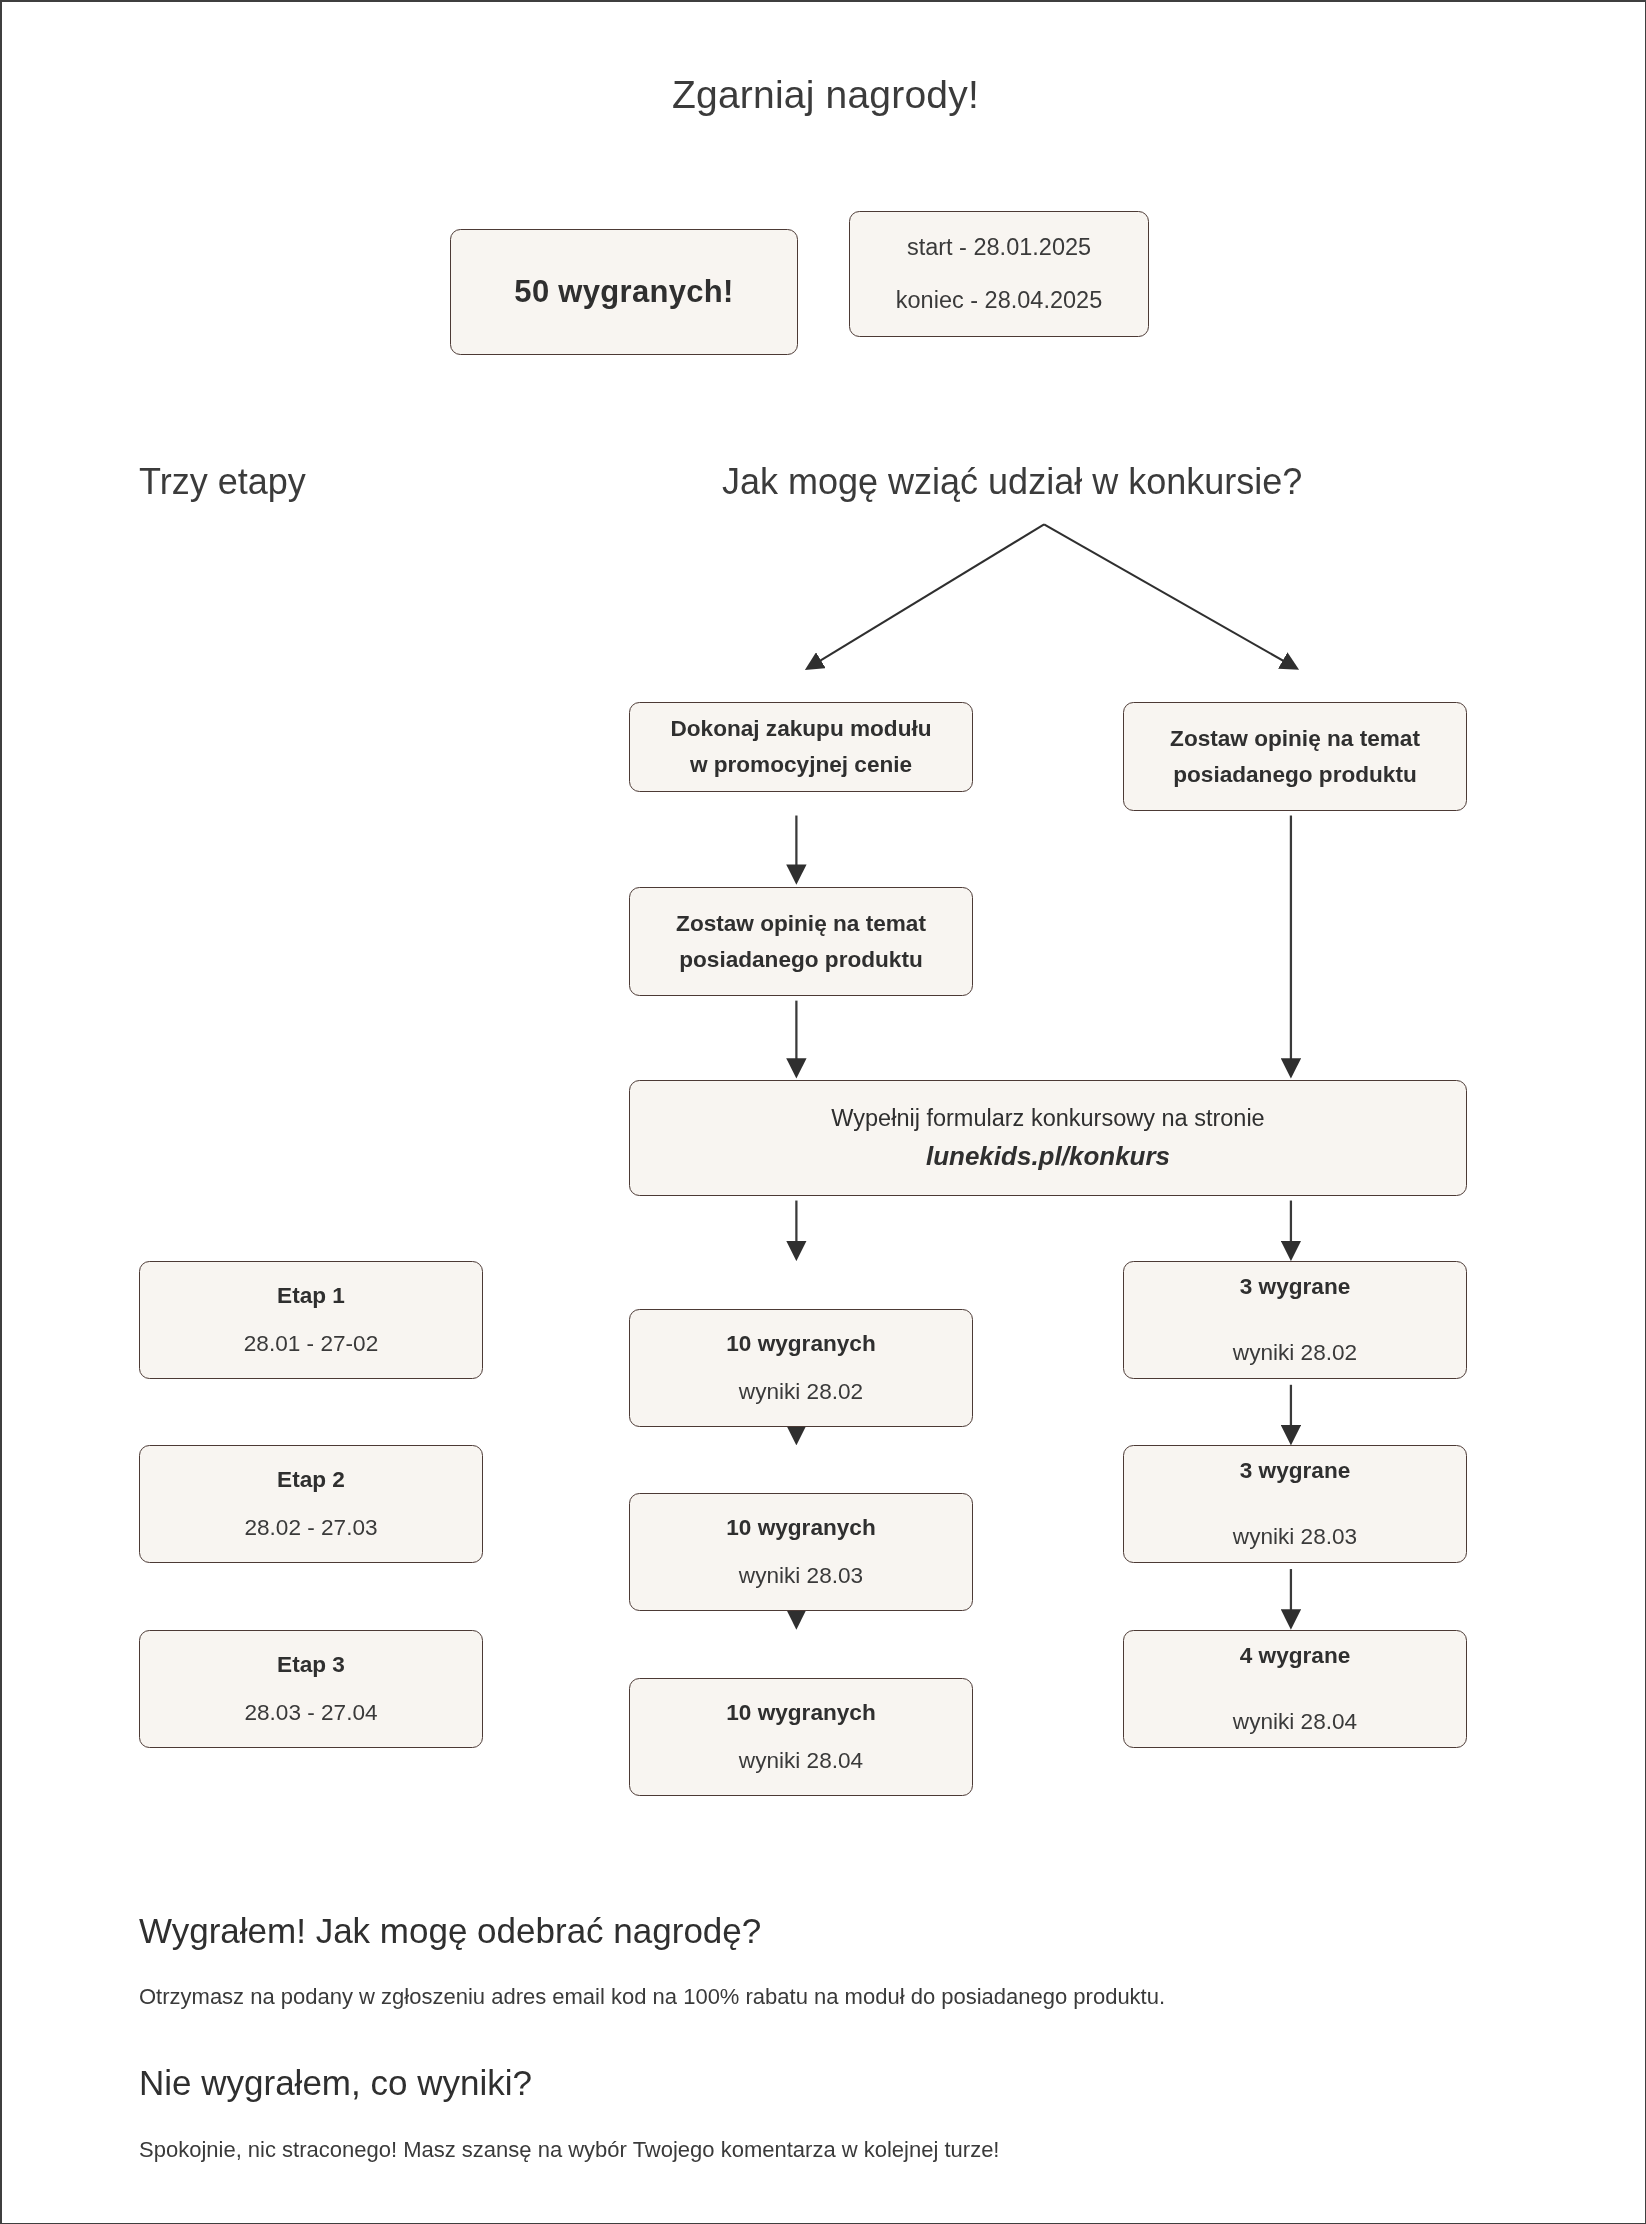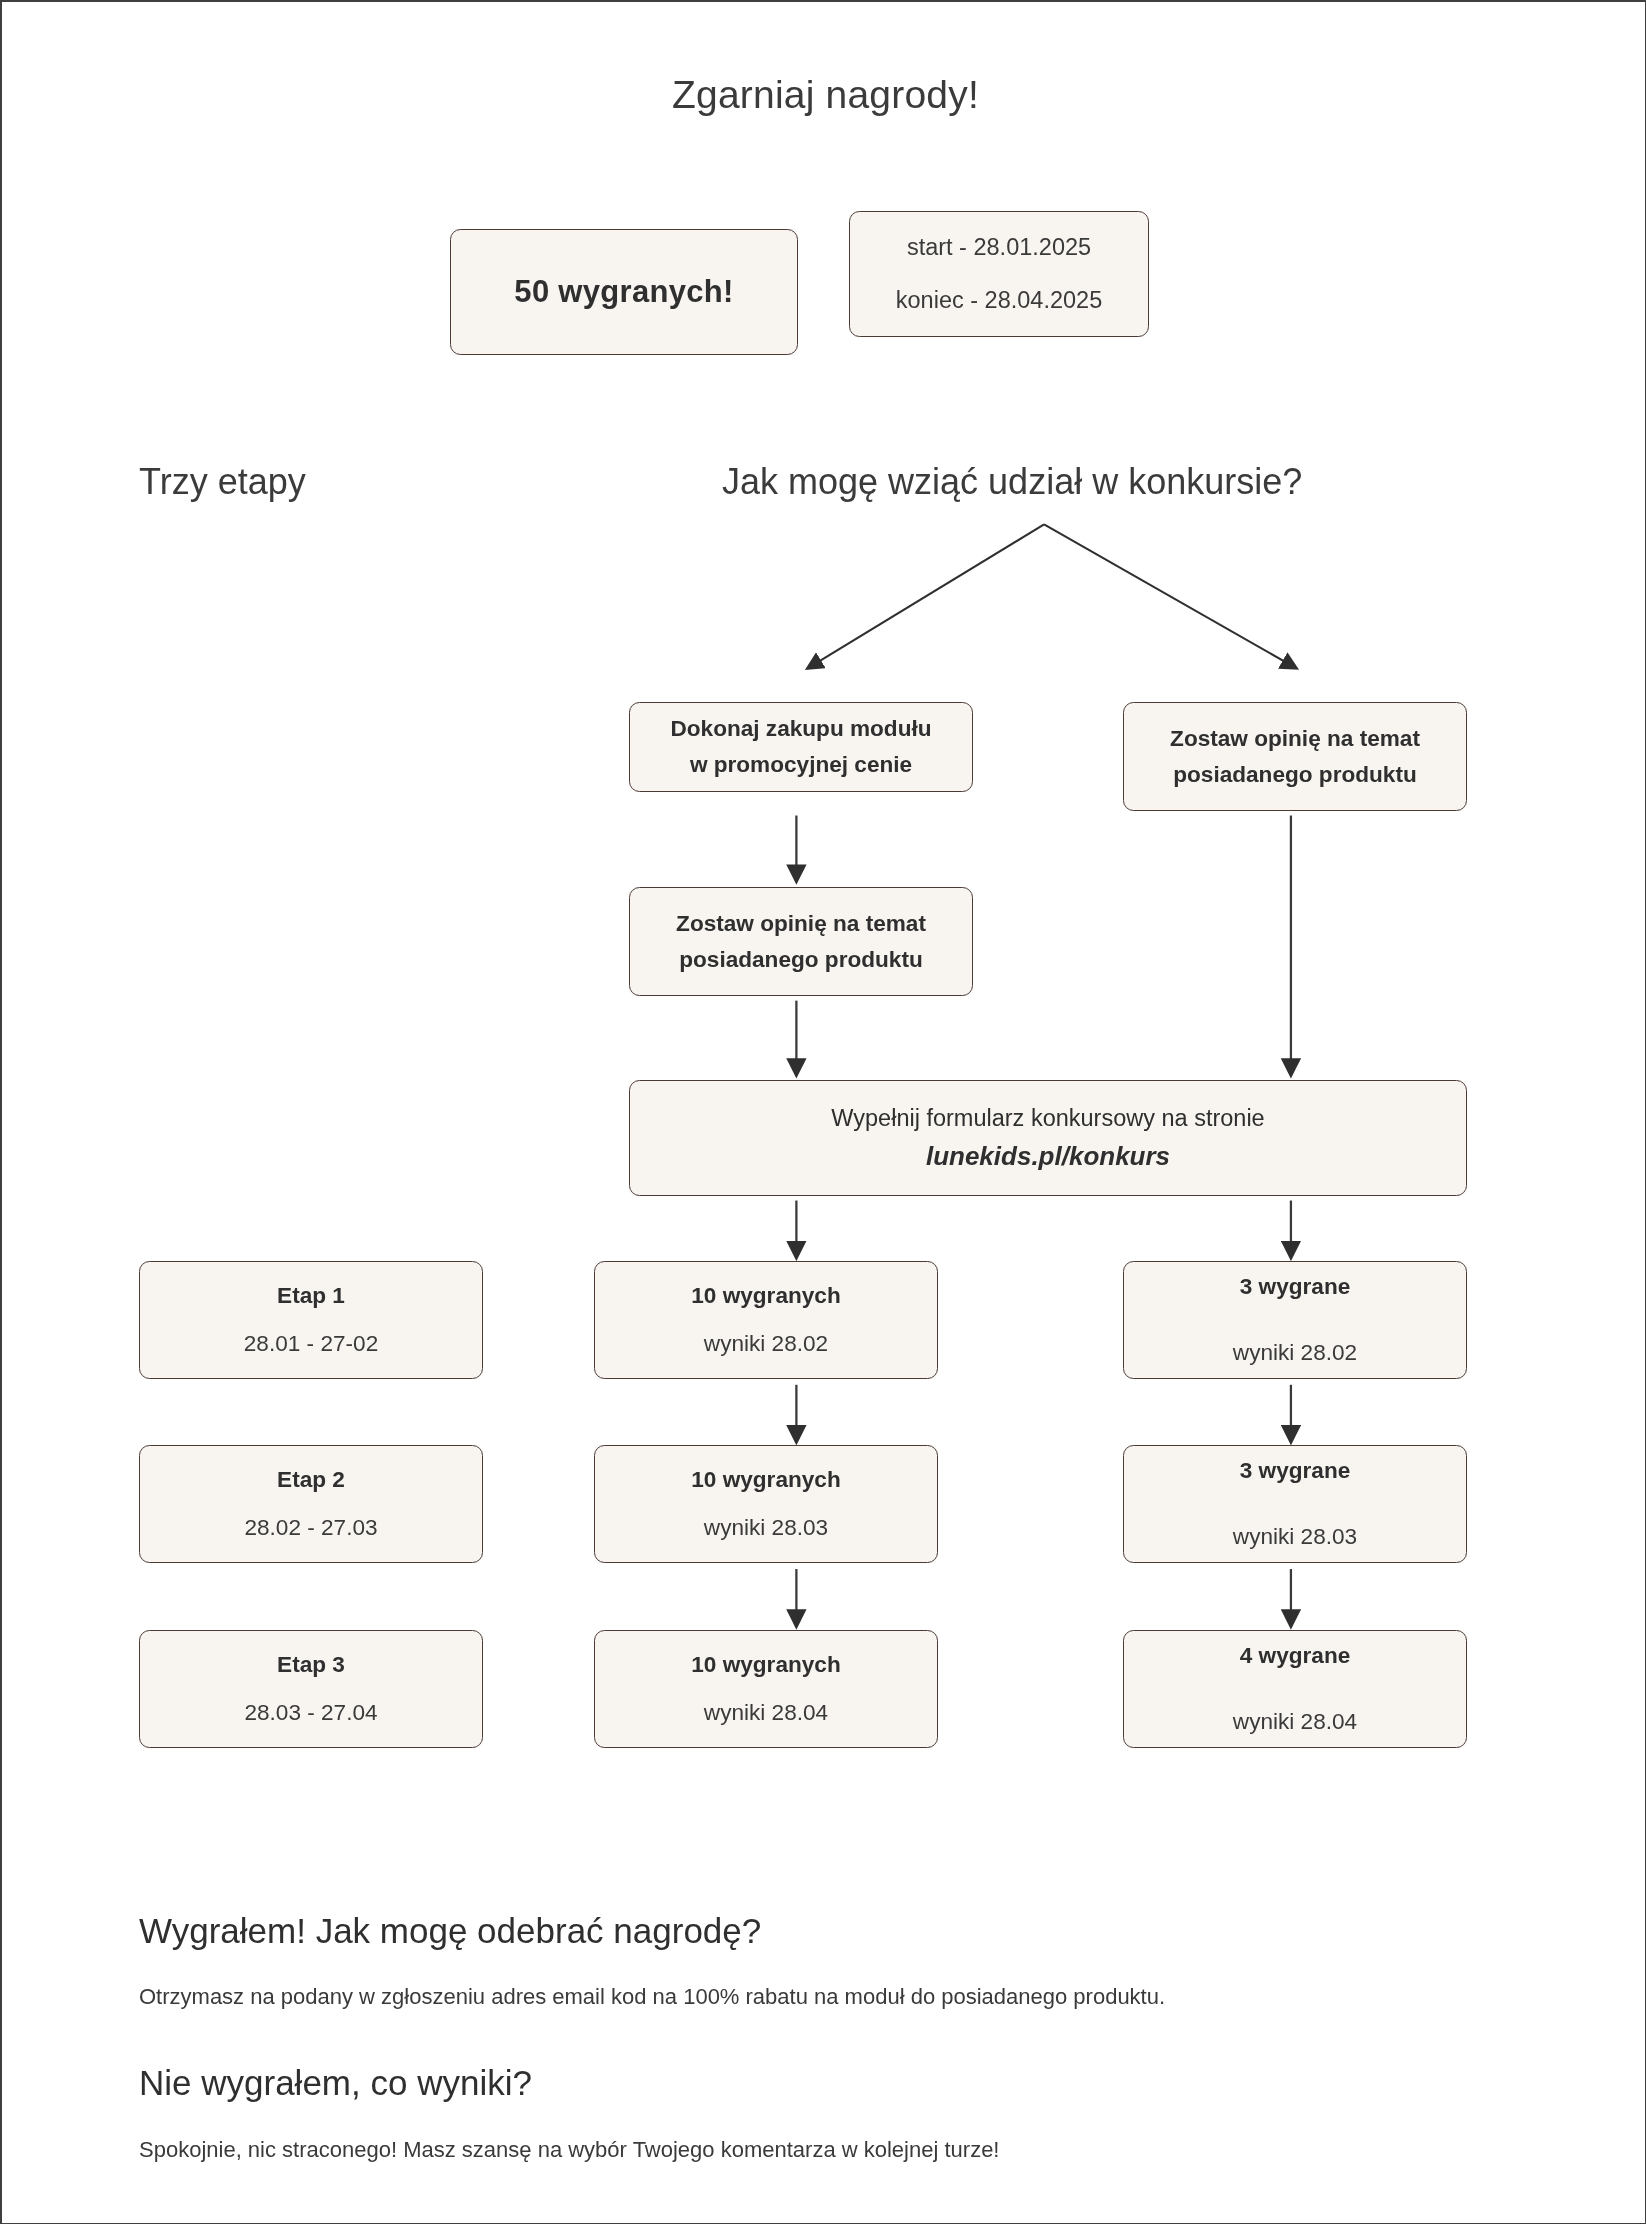--- a/index.html
+++ b/index.html
@@ -88,21 +88,21 @@
   
   .cell {
     width: 344px;
     height: 118px;
     gap: 22.6px;
   }
   .cell .l1 { font-size: 22.6px; font-weight: bold; }
   .cell .l2 { font-size: 22.6px; font-weight: 400; color: #3a3a3a; }
 
   .col-a { left: 137px; }
-  .col-b { left: 592px; }
+  .col-b { left: 627px; margin-top: 48px; }
   .col-c { left: 1121px; gap: 40px; }
   .row-1 { top: 1259px; }
   .row-2 { top: 1443px; }
   .row-3 { top: 1628px; }
 
   
   .bottom-head {
     position: absolute;
     left: 137px;
     font-size: 35px;

